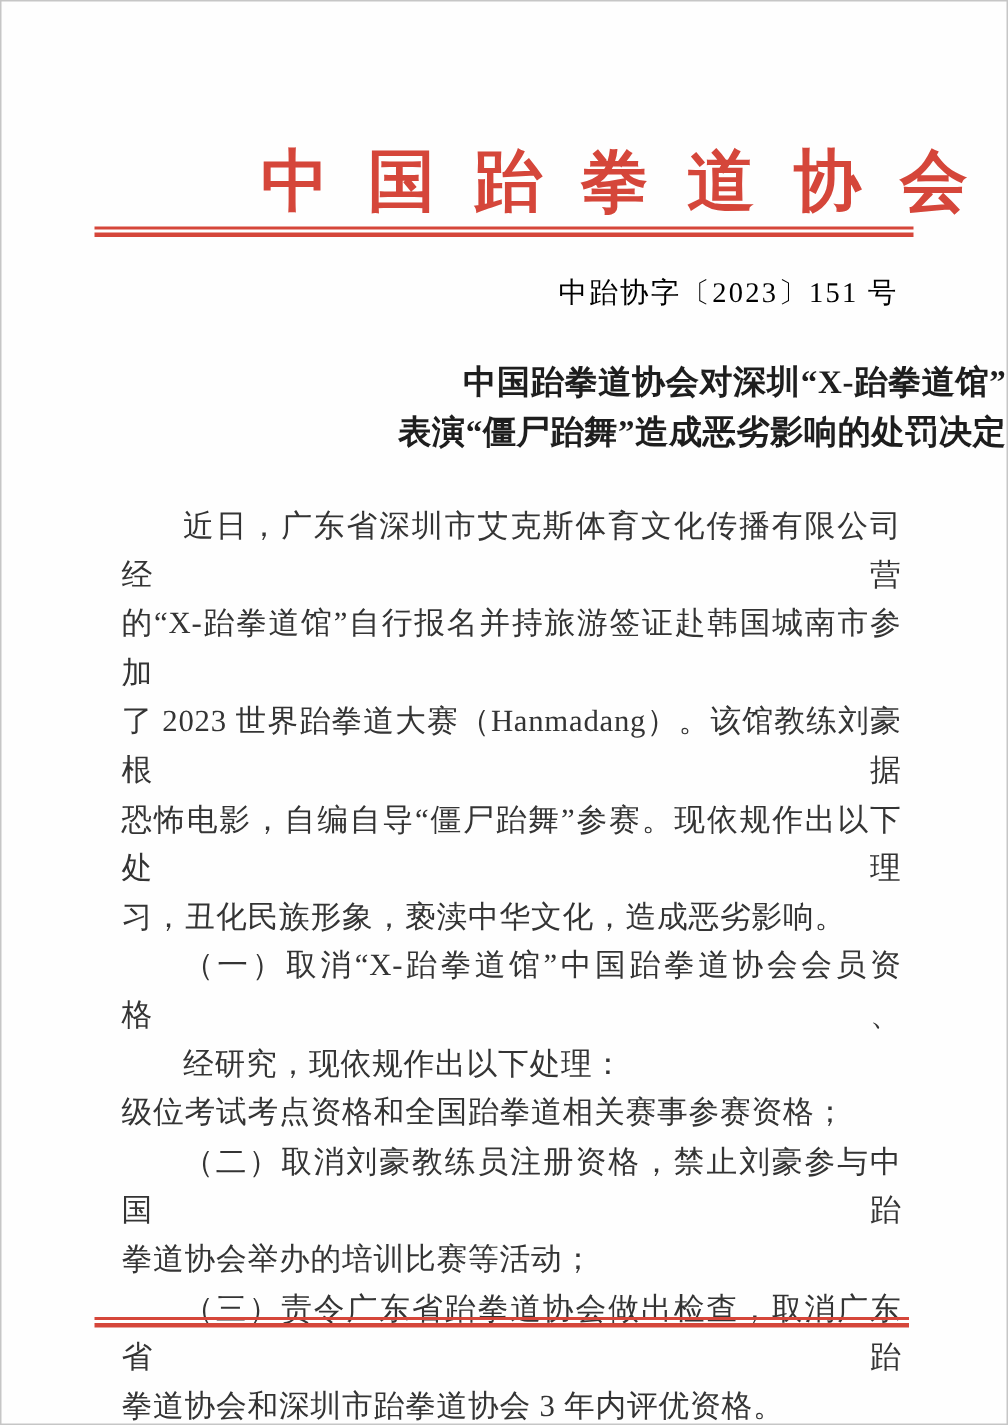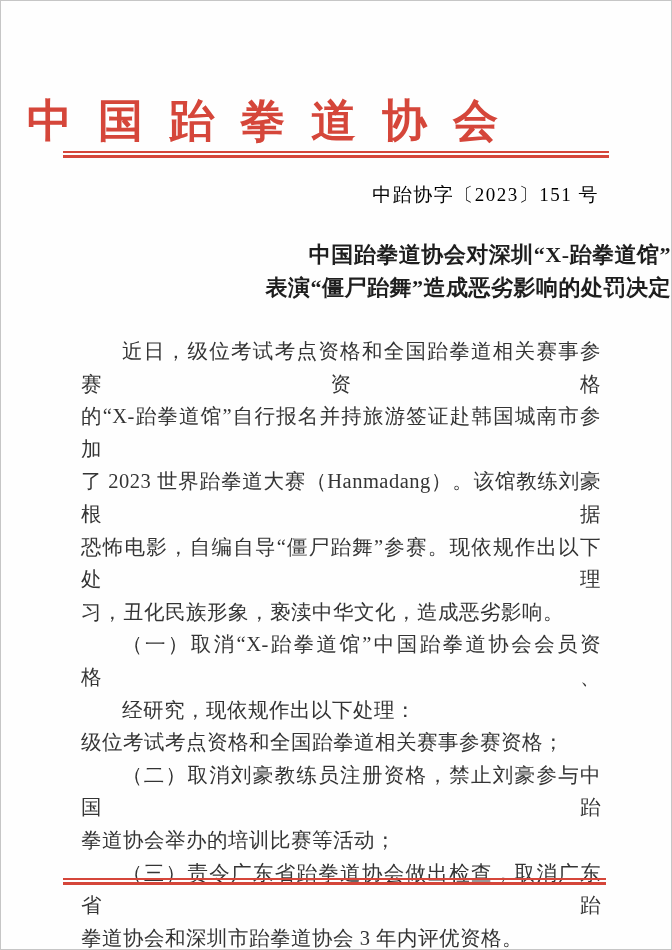--- a/index.html
+++ b/index.html
@@ -18,21 +18,21 @@
     overflow: hidden;
   }
   
   .org-name {
     position: absolute;
     top: 90px;
     left: 0;
     width: 100%;
     padding-left: 26px;
     box-sizing: border-box;
-    text-align: left;
+    text-align: right;
     font-size: 45px;
     font-weight: bold;
     letter-spacing: 26px;
     color: var(--accent, #d5463a);
     white-space: nowrap;
   }
   .rule-double {
     position: absolute;
     left: 62px;
     width: 546px;
@@ -98,21 +98,21 @@
   <div class="rule-double rule-header"></div>
 
   <div class="doc-number">中跆协字〔2023〕151 号</div>
 
   <div class="doc-title">
     <div>中国跆拳道协会对深圳“X-跆拳道馆”</div>
     <div>表演“僵尸跆舞”造成恶劣影响的处罚决定</div>
   </div>
 
   <div class="doc-body">
-      <div class="body-line indent fill">近日，级位考试考点资格和全国跆拳道相关赛事参赛资格</div>
+      <div class="body-line indent fill">近日，广东省深圳市艾克斯体育文化传播有限公司经营</div>
       <div class="body-line fill">的“X-跆拳道馆”自行报名并持旅游签证赴韩国城南市参加</div>
       <div class="body-line fill">了 2023 世界跆拳道大赛（Hanmadang）。该馆教练刘豪根据</div>
       <div class="body-line fill">恐怖电影，自编自导“僵尸跆舞”参赛。现依规作出以下处理</div>
       <div class="body-line">习，丑化民族形象，亵渎中华文化，造成恶劣影响。</div>
       <div class="body-line indent fill">（一）取消“X-跆拳道馆”中国跆拳道协会会员资格、</div>
       <div class="body-line indent">经研究，现依规作出以下处理：</div>
       <div class="body-line">级位考试考点资格和全国跆拳道相关赛事参赛资格；</div>
       <div class="body-line indent fill">（二）取消刘豪教练员注册资格，禁止刘豪参与中国跆</div>
       <div class="body-line">拳道协会举办的培训比赛等活动；</div>
       <div class="body-line indent fill">（三）责令广东省跆拳道协会做出检查，取消广东省跆</div>

